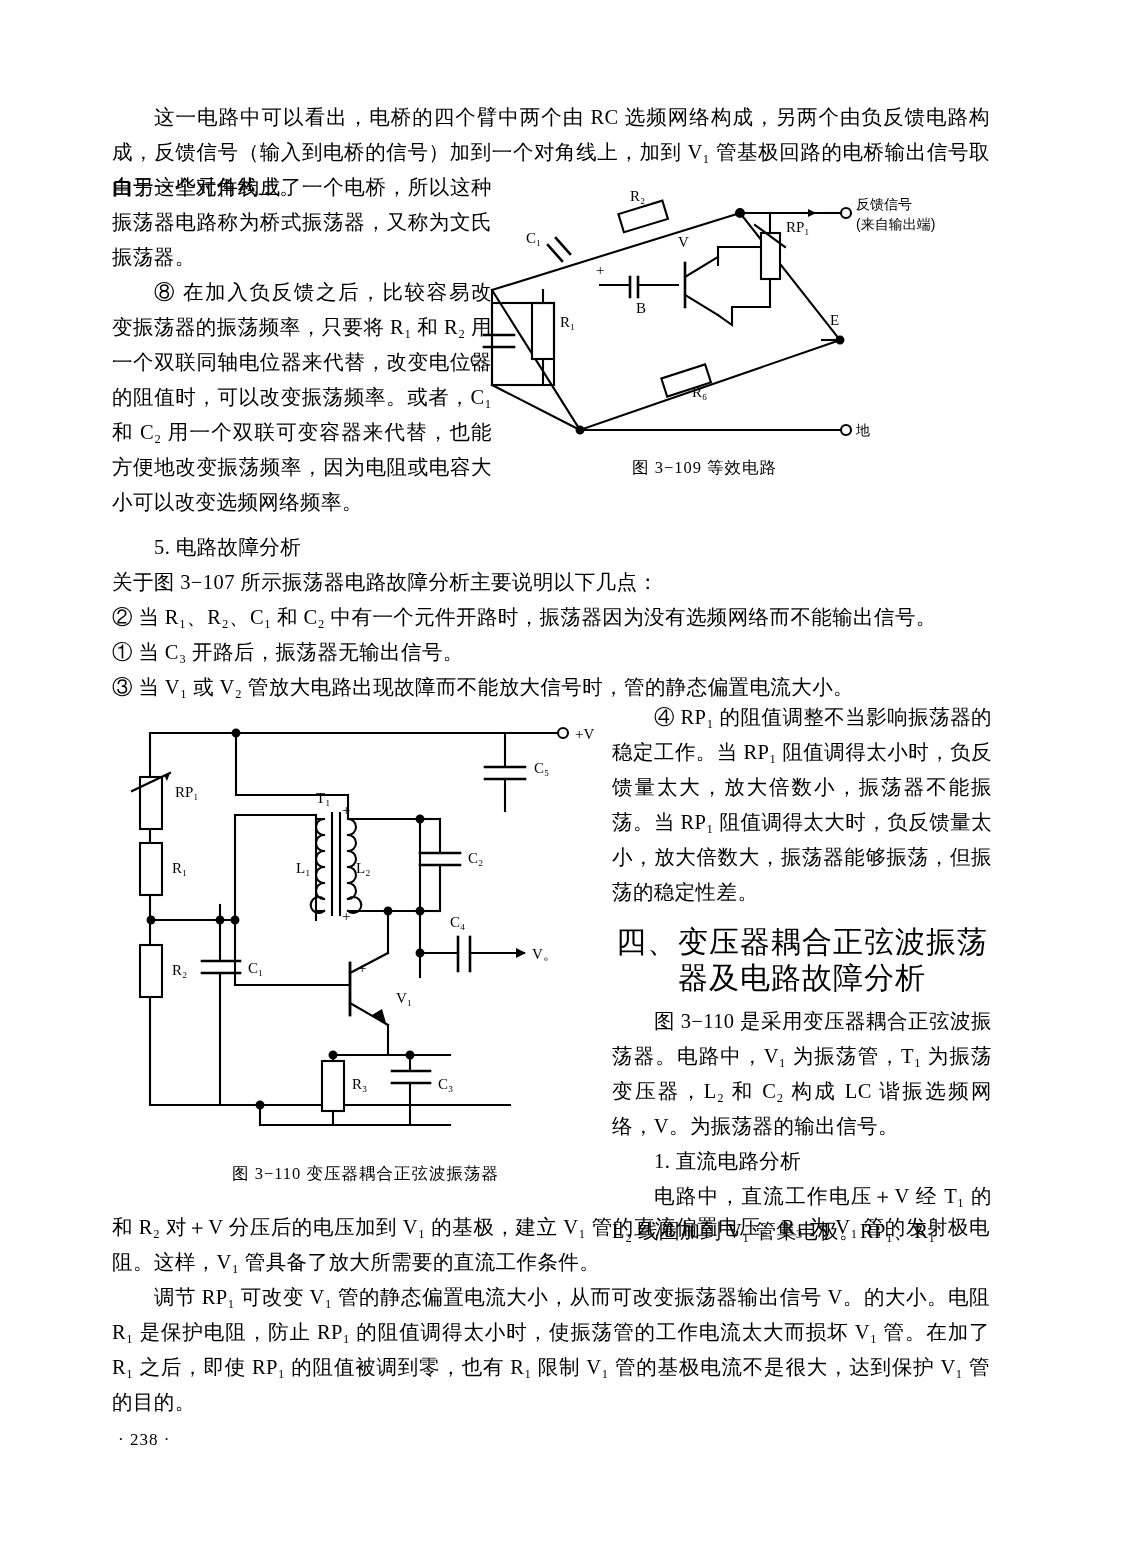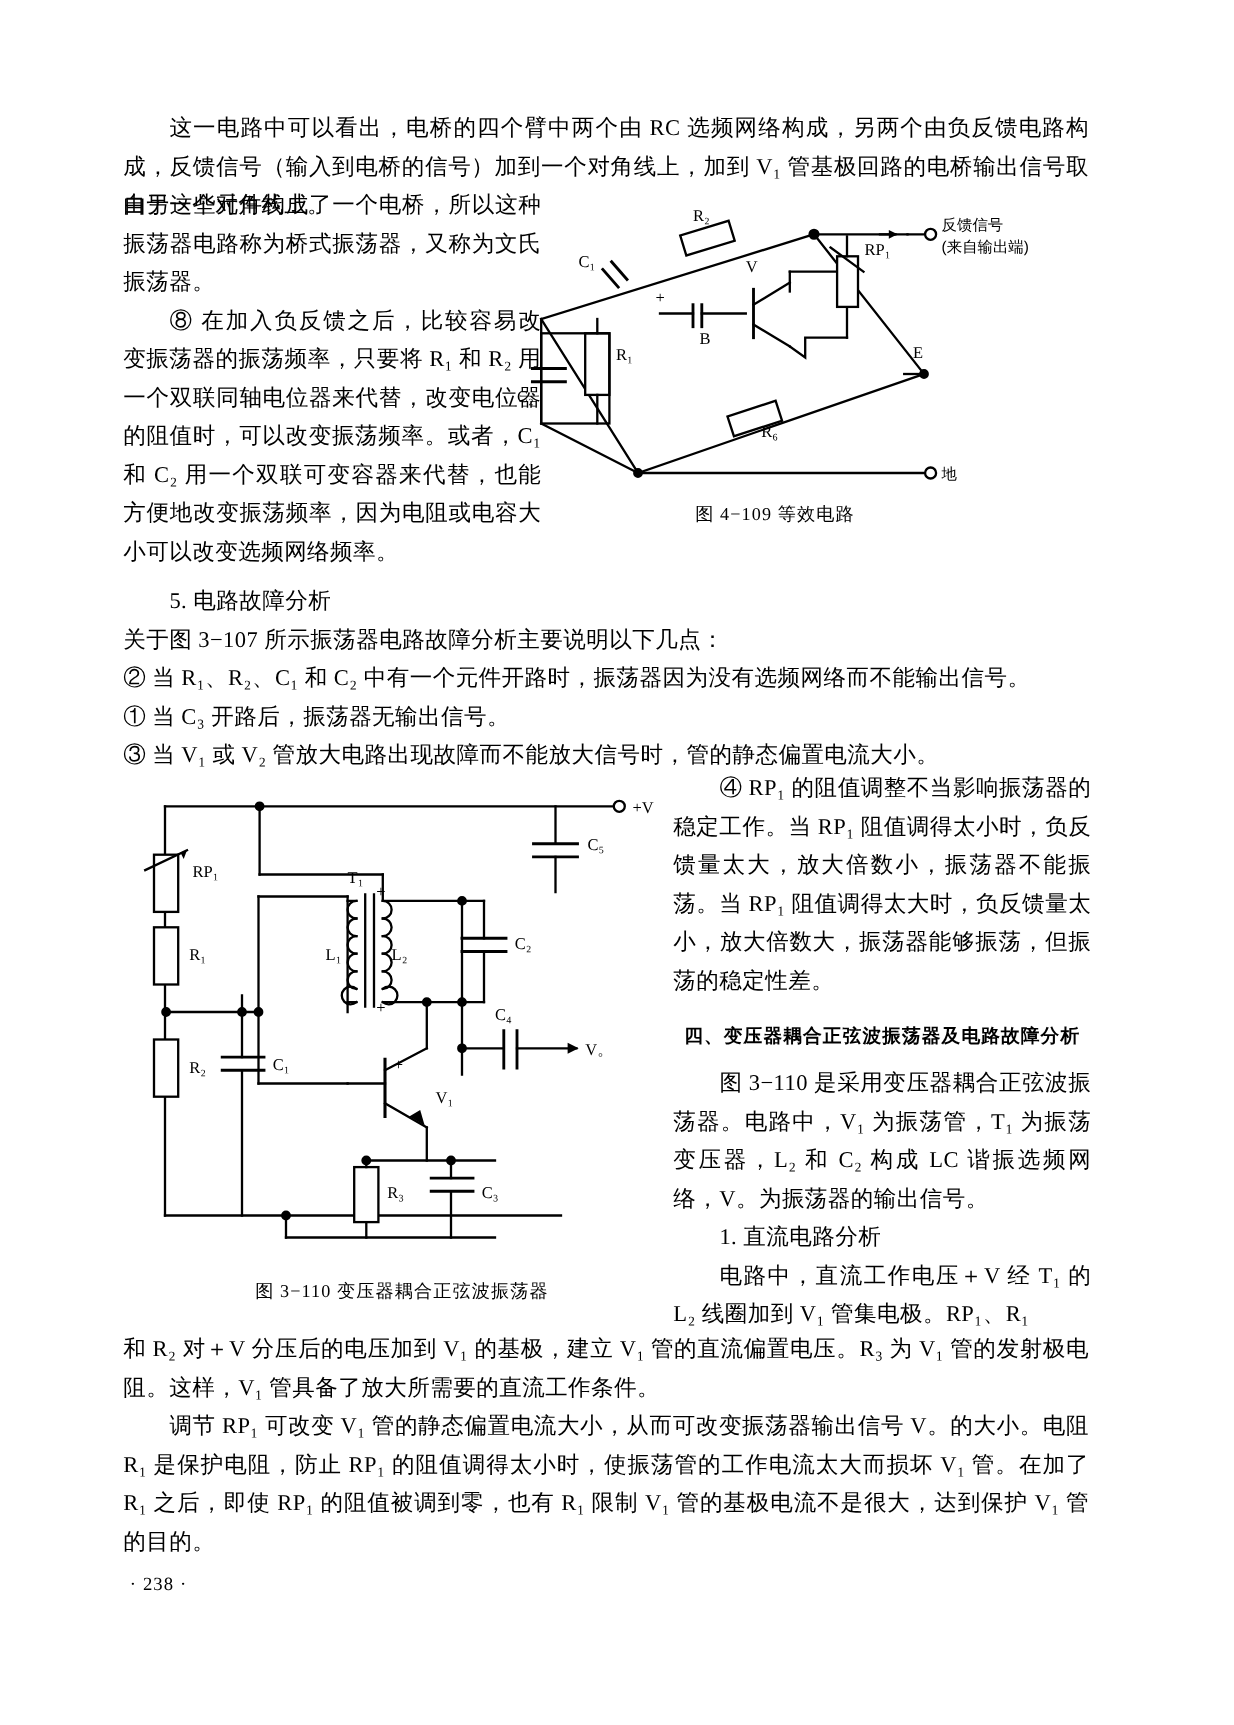--- a/index.html
+++ b/index.html
@@ -29,22 +29,22 @@
   .blk { position: absolute; }
 
   
   #para-intro { left: 112px; top: 100px; width: 878px; }
   #left-col   { left: 112px; top: 170px; width: 380px; }
   #sec5       { left: 112px; top: 530px; width: 878px; }
   #right-col  { left: 612px; top: 700px; width: 380px; }
   #bottom-para{ left: 112px; top: 1210px; width: 878px; }
 
   h2.section-title {
-    font-size: 17px;
-    font-weight: bold;
+    font-size: 30px;
+    font-weight: normal;
     line-height: 36px;
     margin: 14px 0 8px 0;
     text-align: center;
     letter-spacing: 1px;
   }
   .fig-caption {
     position: absolute;
     font-size: 16.5px;
     letter-spacing: 1px;
     white-space: nowrap;
@@ -161,21 +161,21 @@
         <text class="lbl" x="208" y="62">V</text>
         <text class="lbl" x="166" y="128">B</text>
         <text class="lbl" x="360" y="140">E</text>
         <text class="lbl" x="126" y="90">+</text>
         <text class="lbl-cn" x="386" y="24">反馈信号</text>
         <text class="lbl-cn" x="386" y="44">(来自输出端)</text>
         <text class="lbl-cn" x="386" y="250">地</text>
       </g>
     </svg>
   </div>
-  <div class="fig-caption" id="cap-109">图 4−109  等效电路</div>
+  <div class="fig-caption" id="cap-109">图 3−109  等效电路</div>
 
   <div class="blk txt" id="sec5">
     <p class="indent2">5. 电路故障分析</p>
     <p>关于图 3−107 所示振荡器电路故障分析主要说明以下几点：</p>
     <p>② 当 R₁、R₂、C₁ 和 C₂ 中有一个元件开路时，振荡器因为没有选频网络而不能输出信号。</p>
     <p>① 当 C₃ 开路后，振荡器无输出信号。</p>
     <p>③ 当 V₁ 或 V₂ 管放大电路出现故障而不能放大信号时，管的静态偏置电流大小。</p>
   </div>
 
   <div class="fig" id="fig-110">

